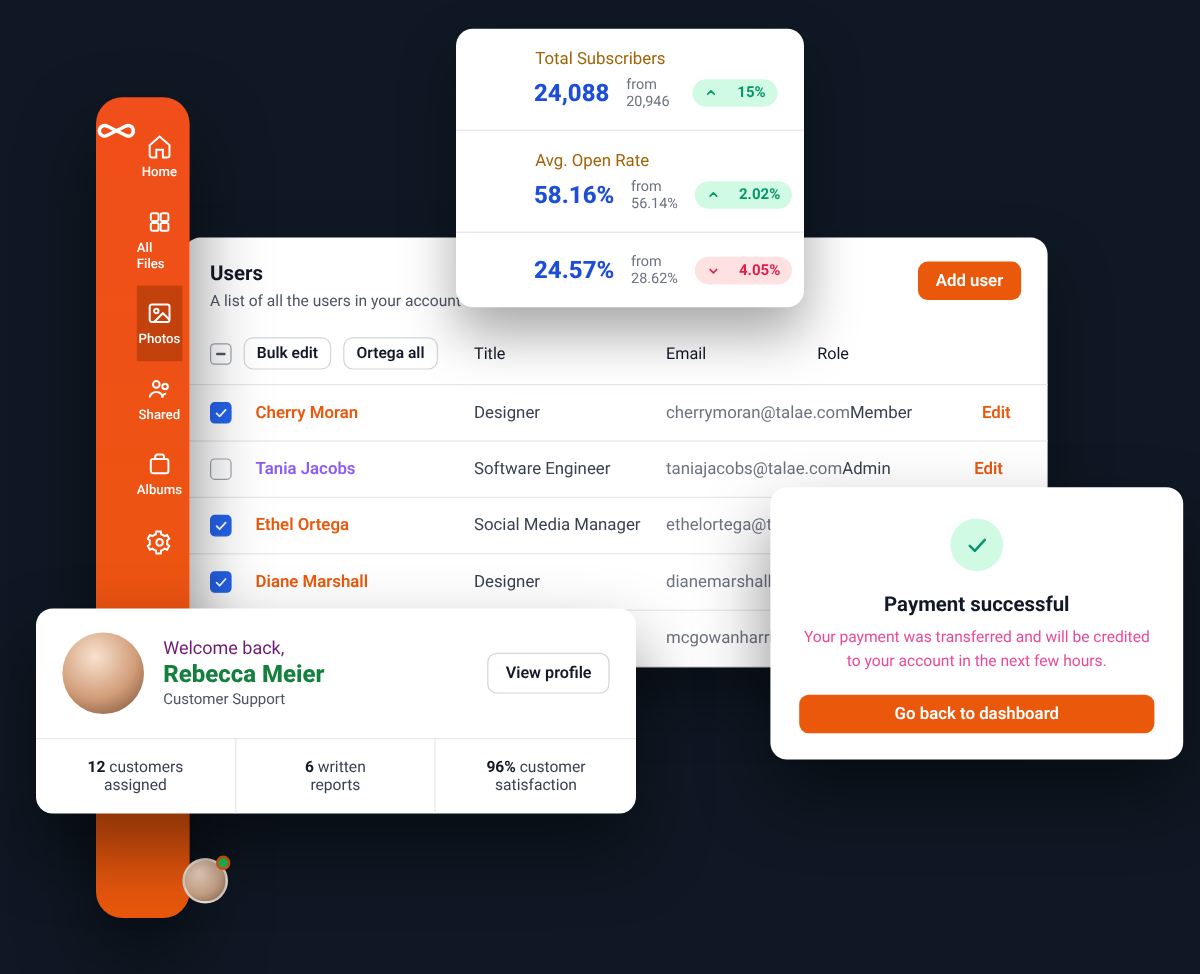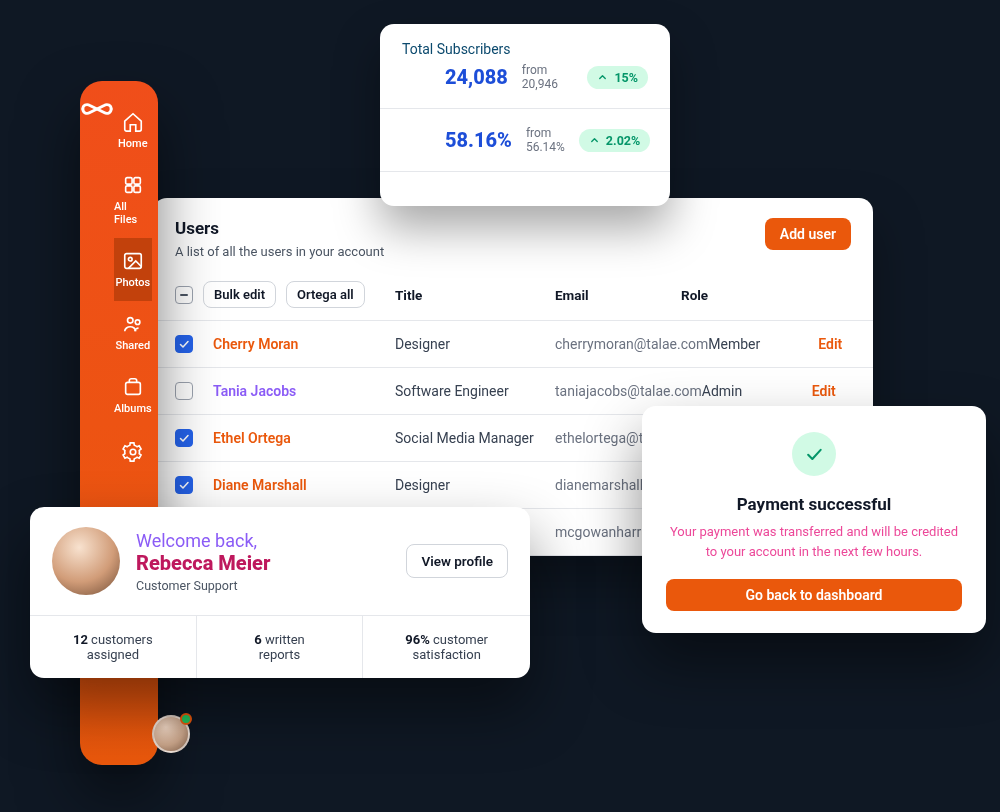--- a/index.html
+++ b/index.html
@@ -79,37 +79,37 @@
   .row.sel::before{content:"";position:absolute;left:0;top:8px;bottom:8px;width:2px;background:var(--orange);border-radius:1px;}
   .row .name{color:var(--orange);font-weight:600;}
   .row.unsel .name{color:#8b5cf6;font-weight:600;}
   .row .title{color:#374151;}
   .row .email{color:#6b7280;}
   .row .role{color:#374151;}
   .row .edit{color:var(--orange);font-weight:600;cursor:pointer;}
 
   
   .head-row{display:grid;grid-template-columns:38px 182px 160px 1fr 110px 60px;align-items:center;padding:22px 22px 12px;gap:0;}
-  .head-label{font-size:13.5px;font-weight:700;color:#111827;}
+  .head-label{font-size:13.5px;font-weight:400;color:#111827;}
   .head-actions{display:flex;align-items:center;gap:10px;}
 
   
   .stats{
     position:absolute;left:380px;top:24px;width:290px;background:#fff;border-radius:14px;
     box-shadow:0 22px 45px rgba(0,0,0,.35);z-index:20;
   }
   .stat{padding:17px 22px;border-bottom:1px solid var(--border);}
   .stat:last-child{border-bottom:none;}
-  .stat-label{font-size:14px;color:#0c4a6e;margin-bottom:6px;}
+  .stat-label{font-size:14px;color:#a16207;margin-bottom:6px;margin-left:44px;}
   .stat-line{display:flex;align-items:center;gap:14px;}
   .stat-value{font-size:20px;font-weight:800;color:var(--link);margin-left:43px;}
   .stat-from{font-size:12px;color:#6b7280;}
   .delta{
     margin-left:auto;font-size:12.5px;font-weight:700;padding:4px 10px;border-radius:999px;
-    display:flex;align-items:center;gap:6px;
+    display:flex;align-items:center;gap:16px;
   }
   .delta.up{background:var(--green-bg);color:var(--green-fg);}
   .delta.down{background:var(--red-bg);color:var(--red-fg);}
 
   
   .payment{
     position:absolute;left:642px;top:406px;width:344px;background:#fff;border-radius:14px;
     box-shadow:0 30px 60px rgba(0,0,0,.45);z-index:30;padding:26px 24px 22px;text-align:center;
   }
   .success-icon{
@@ -124,22 +124,22 @@
     position:absolute;left:30px;top:507px;width:500px;background:#fff;border-radius:14px;
     box-shadow:0 30px 60px rgba(0,0,0,.45);z-index:40;overflow:hidden;
   }
   .profile-top{display:flex;align-items:center;gap:16px;padding:20px 22px;}
   .avatar-lg{
     width:68px;height:68px;border-radius:50%;
     background:radial-gradient(circle at 40% 30%,#f8e2cf,#d19c78 55%,#6e4a33 100%);
     flex-shrink:0;
   }
   .pt-mid{display:flex;flex-direction:column;}
-  .welcome{font-size:18px;color:#8b5cf6;}
-  .fullname{font-size:20px;font-weight:800;color:#be185d;line-height:1.25;}
+  .welcome{font-size:15px;color:#701a75;}
+  .fullname{font-size:20px;font-weight:800;color:#15803d;line-height:1.25;}
   .role2{font-size:12.5px;color:#4b5563;margin-top:2px;}
   .profile-top .pill-btn{margin-left:auto;font-size:13.5px;padding:8px 14px;}
   .profile-stats{display:grid;grid-template-columns:repeat(3,1fr);border-top:1px solid var(--border);}
   .pcell{padding:16px 12px;text-align:center;font-size:13px;color:#374151;border-right:1px solid var(--border);}
   .pcell:last-child{border-right:none;}
   .pcell b{color:#111827;font-weight:700;}
 
 </style>
 </head>
 <body>
@@ -298,32 +298,43 @@
             <div class="stat-from">from 20,946</div>
             <div class="delta up">
               <svg width="11" height="11" viewBox="0 0 24 24" fill="none" stroke="currentColor" stroke-width="3" stroke-linecap="round" stroke-linejoin="round">
                 <polyline points="6 14 12 8 18 14"></polyline>
               </svg>
               <span>15%</span>
             </div>
           </div>
         </div>
         <div class="stat">
+          <div class="stat-label">Avg. Open Rate</div>
           <div class="stat-line">
             <div class="stat-value">58.16%</div>
             <div class="stat-from">from 56.14%</div>
             <div class="delta up">
               <svg width="11" height="11" viewBox="0 0 24 24" fill="none" stroke="currentColor" stroke-width="3" stroke-linecap="round" stroke-linejoin="round">
                 <polyline points="6 14 12 8 18 14"></polyline>
               </svg>
               <span>2.02%</span>
             </div>
           </div>
         </div>
         <div class="stat">
+          <div class="stat-line">
+            <div class="stat-value">24.57%</div>
+            <div class="stat-from">from 28.62%</div>
+            <div class="delta down">
+              <svg width="11" height="11" viewBox="0 0 24 24" fill="none" stroke="currentColor" stroke-width="3" stroke-linecap="round" stroke-linejoin="round">
+                <polyline points="6 10 12 16 18 10"></polyline>
+              </svg>
+              <span>4.05%</span>
+            </div>
+          </div>
         </div>
       </div>
   </aside>
 
   <div class="payment">
     <div class="success-icon">
       <svg width="20" height="20" viewBox="0 0 24 24" fill="none" stroke="#059669" stroke-width="2.5" stroke-linecap="round" stroke-linejoin="round">
           <polyline points="5 13 10 18 20 7"></polyline>
         </svg>
     </div>

